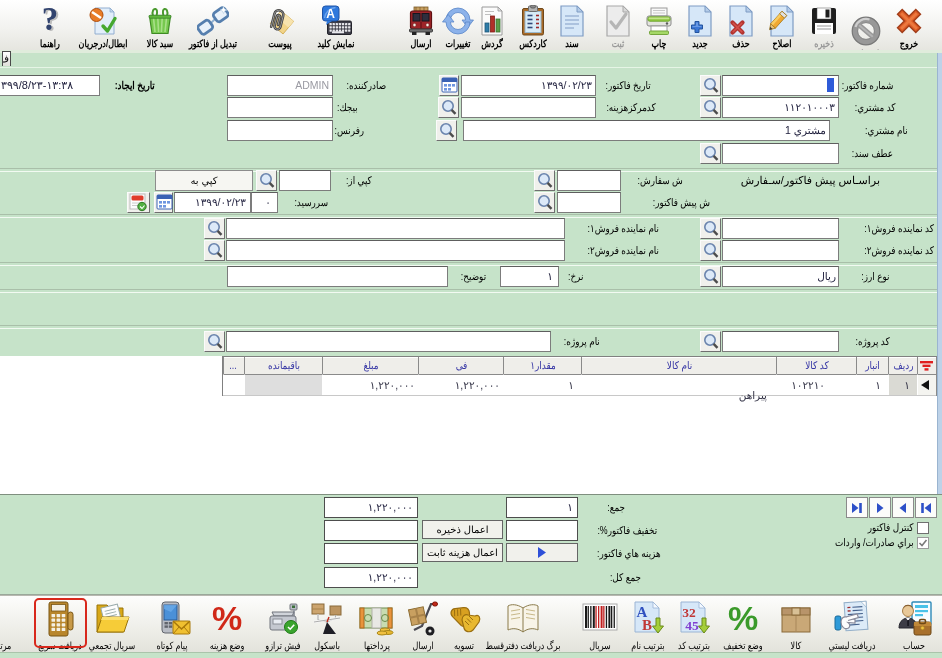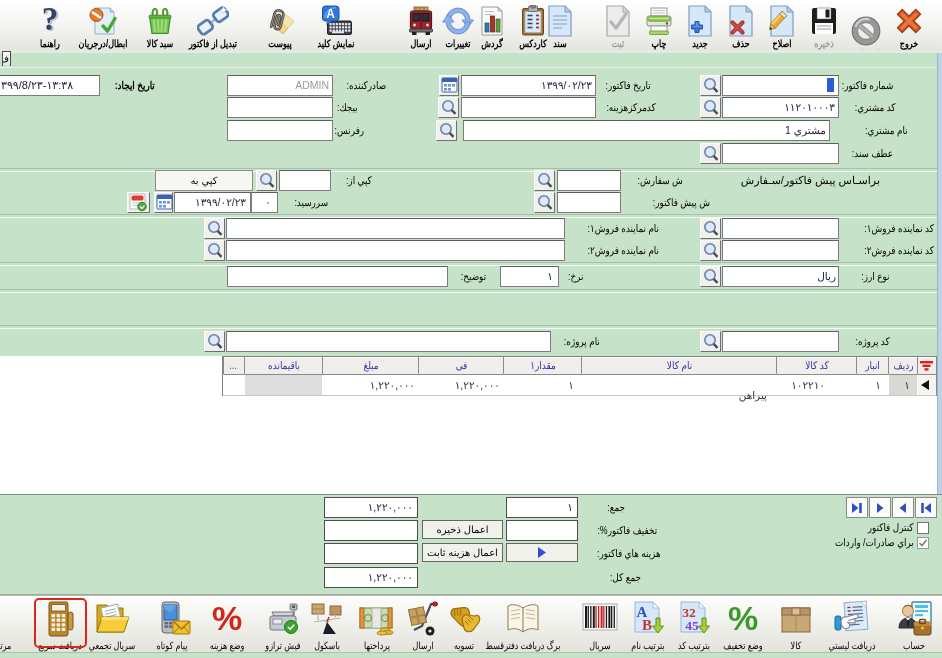--- a/index.html
+++ b/index.html
@@ -125,21 +125,21 @@
     </svg>
     <div class="cap">چاپ</div>
   </div>
 <div class="tb" style="left:590px;top:5px;width:56px">
     <svg width="32" height="32" viewBox="0 0 32 32" style="display:block;margin:0 auto">
       <use href="#pagegray"></use>
       <path d="M9 17 L14 23 L24 9" fill="none" stroke="#b5b5b5" stroke-width="3.2" stroke-linecap="round" stroke-linejoin="round"></path>
     </svg>
     <div class="cap capd">ثبت</div>
   </div>
-<div class="tb" style="left:532px;top:5px;width:56px">
+<div class="tb" style="left:544px;top:5px;width:56px">
     <svg width="32" height="32" viewBox="0 0 32 32" style="display:block;margin:0 auto">
       <use href="#page"></use>
       <g stroke="#8fabcf" stroke-width="1.2">
         <line x1="9" y1="11" x2="23" y2="11"></line>
         <line x1="9" y1="15" x2="23" y2="15"></line>
         <line x1="9" y1="19" x2="23" y2="19"></line>
         <line x1="9" y1="23" x2="18" y2="23"></line>
       </g>
     </svg>
     <div class="cap">سند</div>

